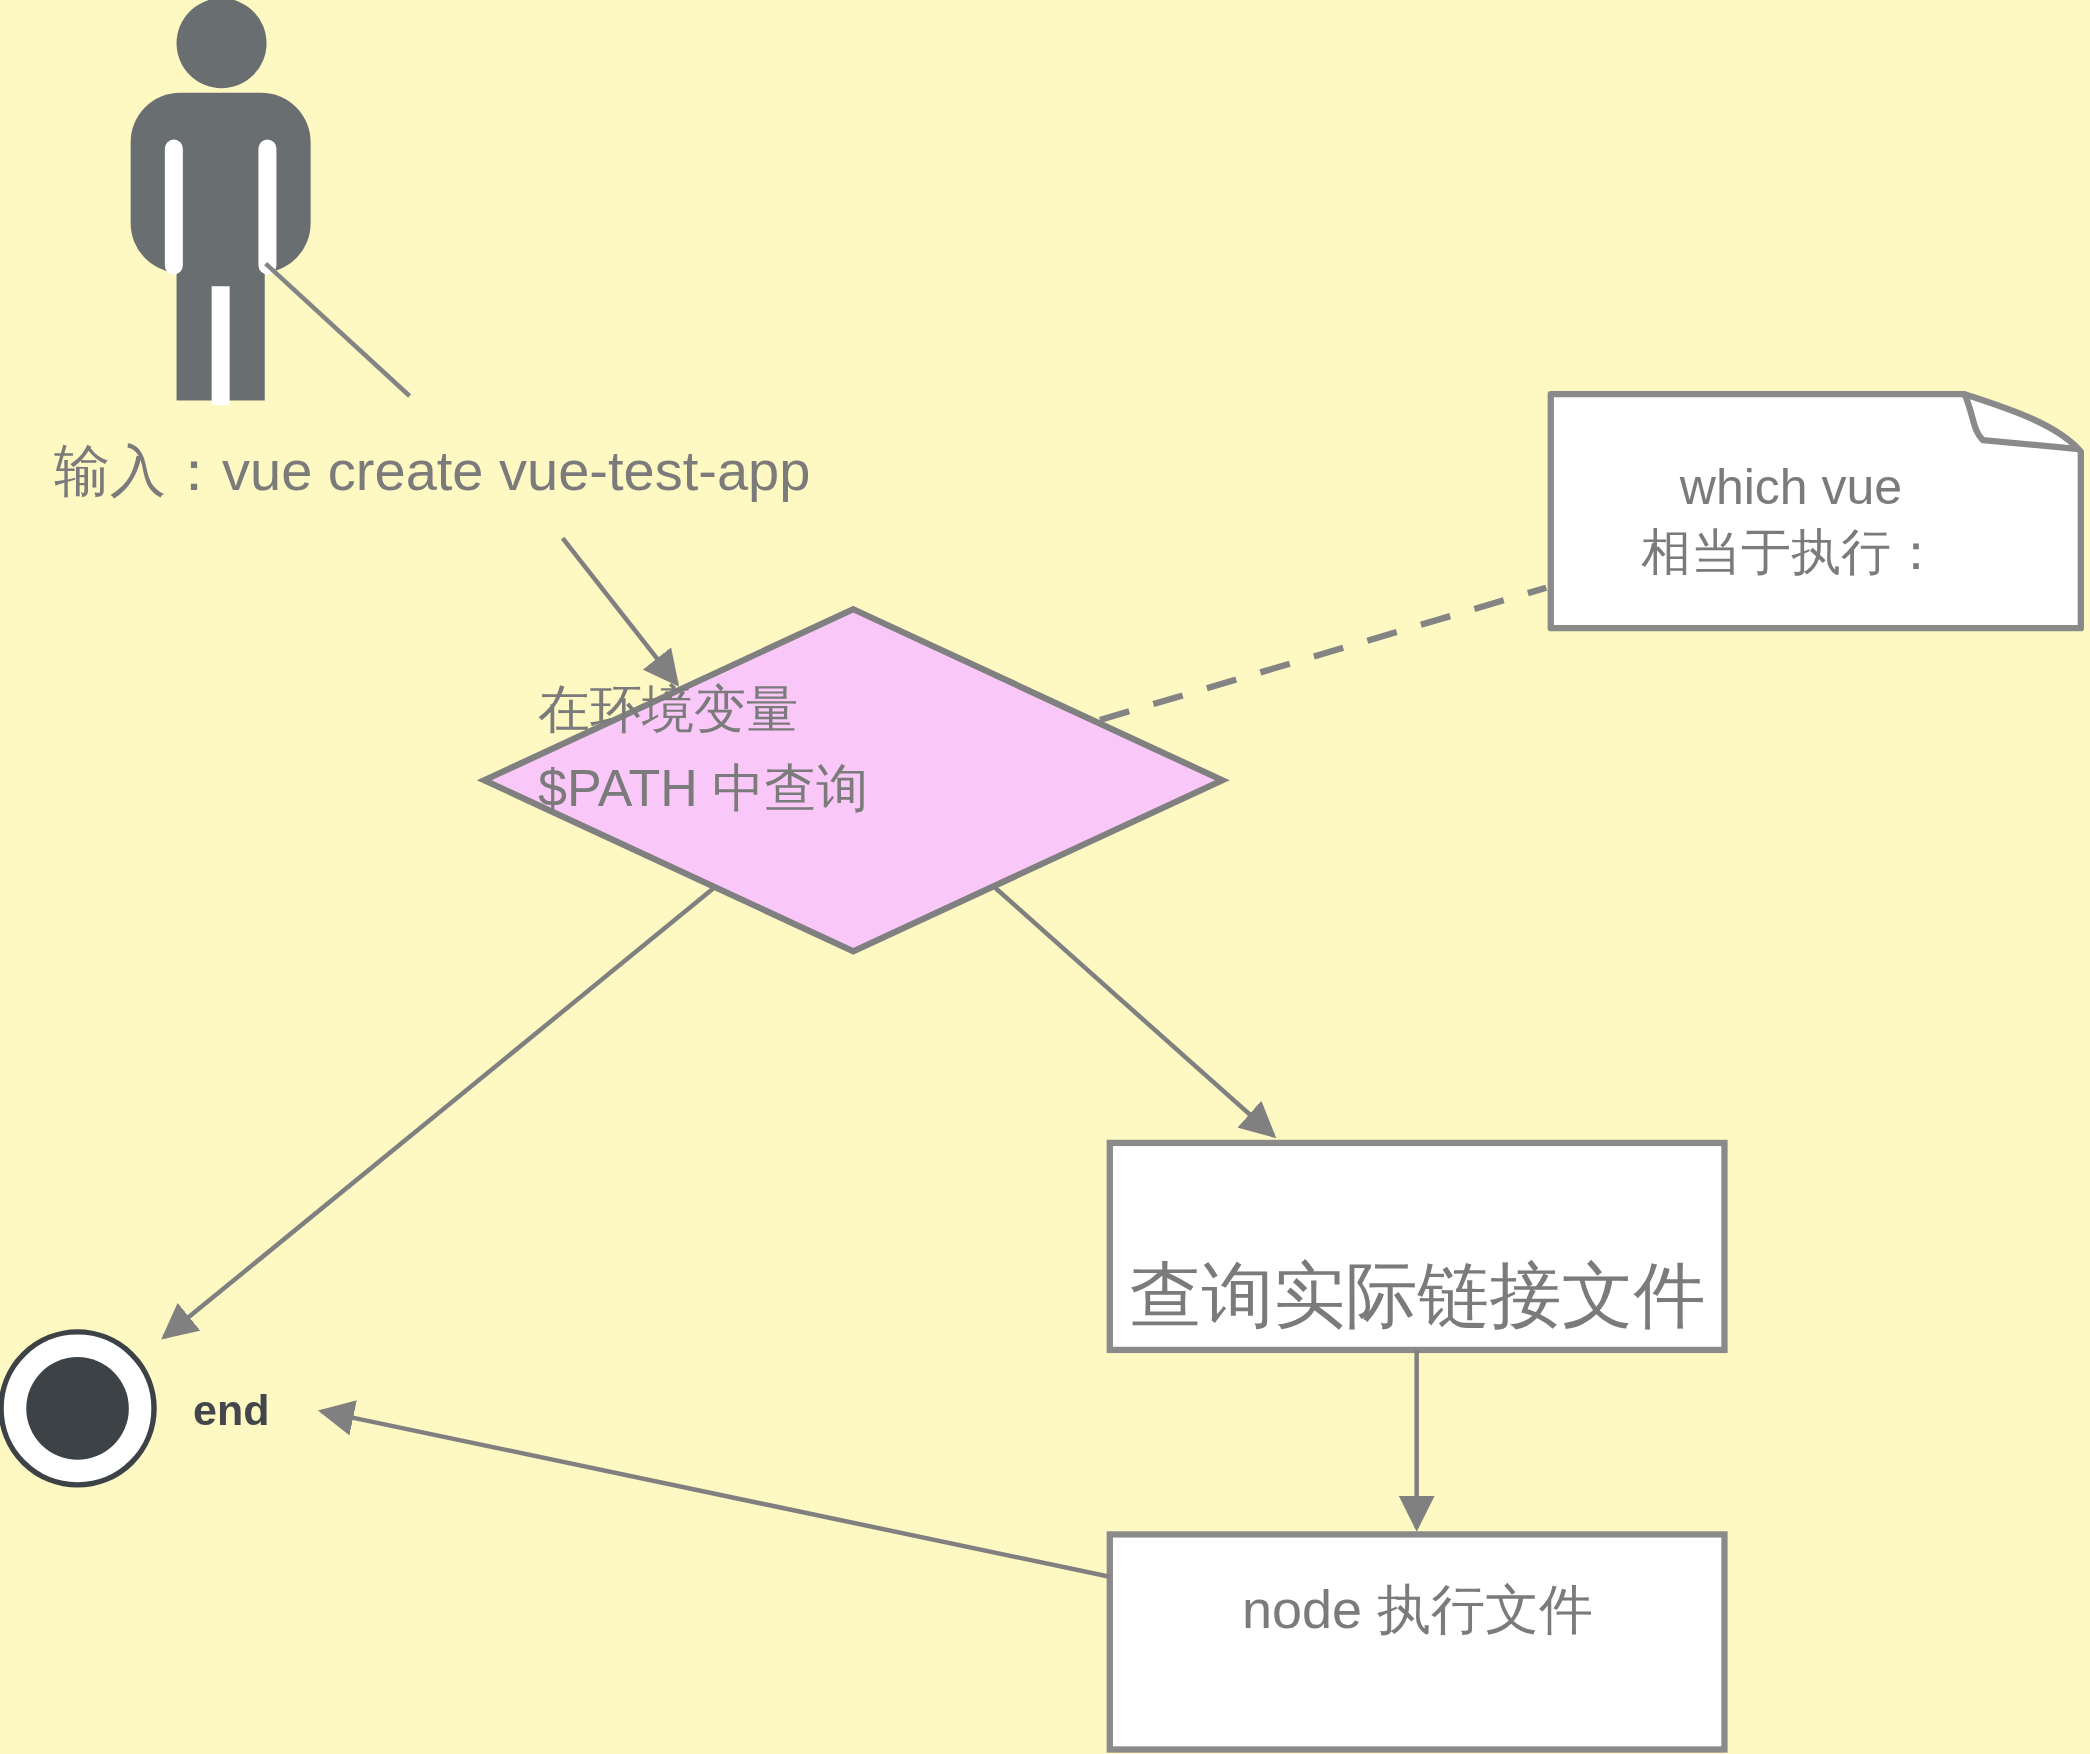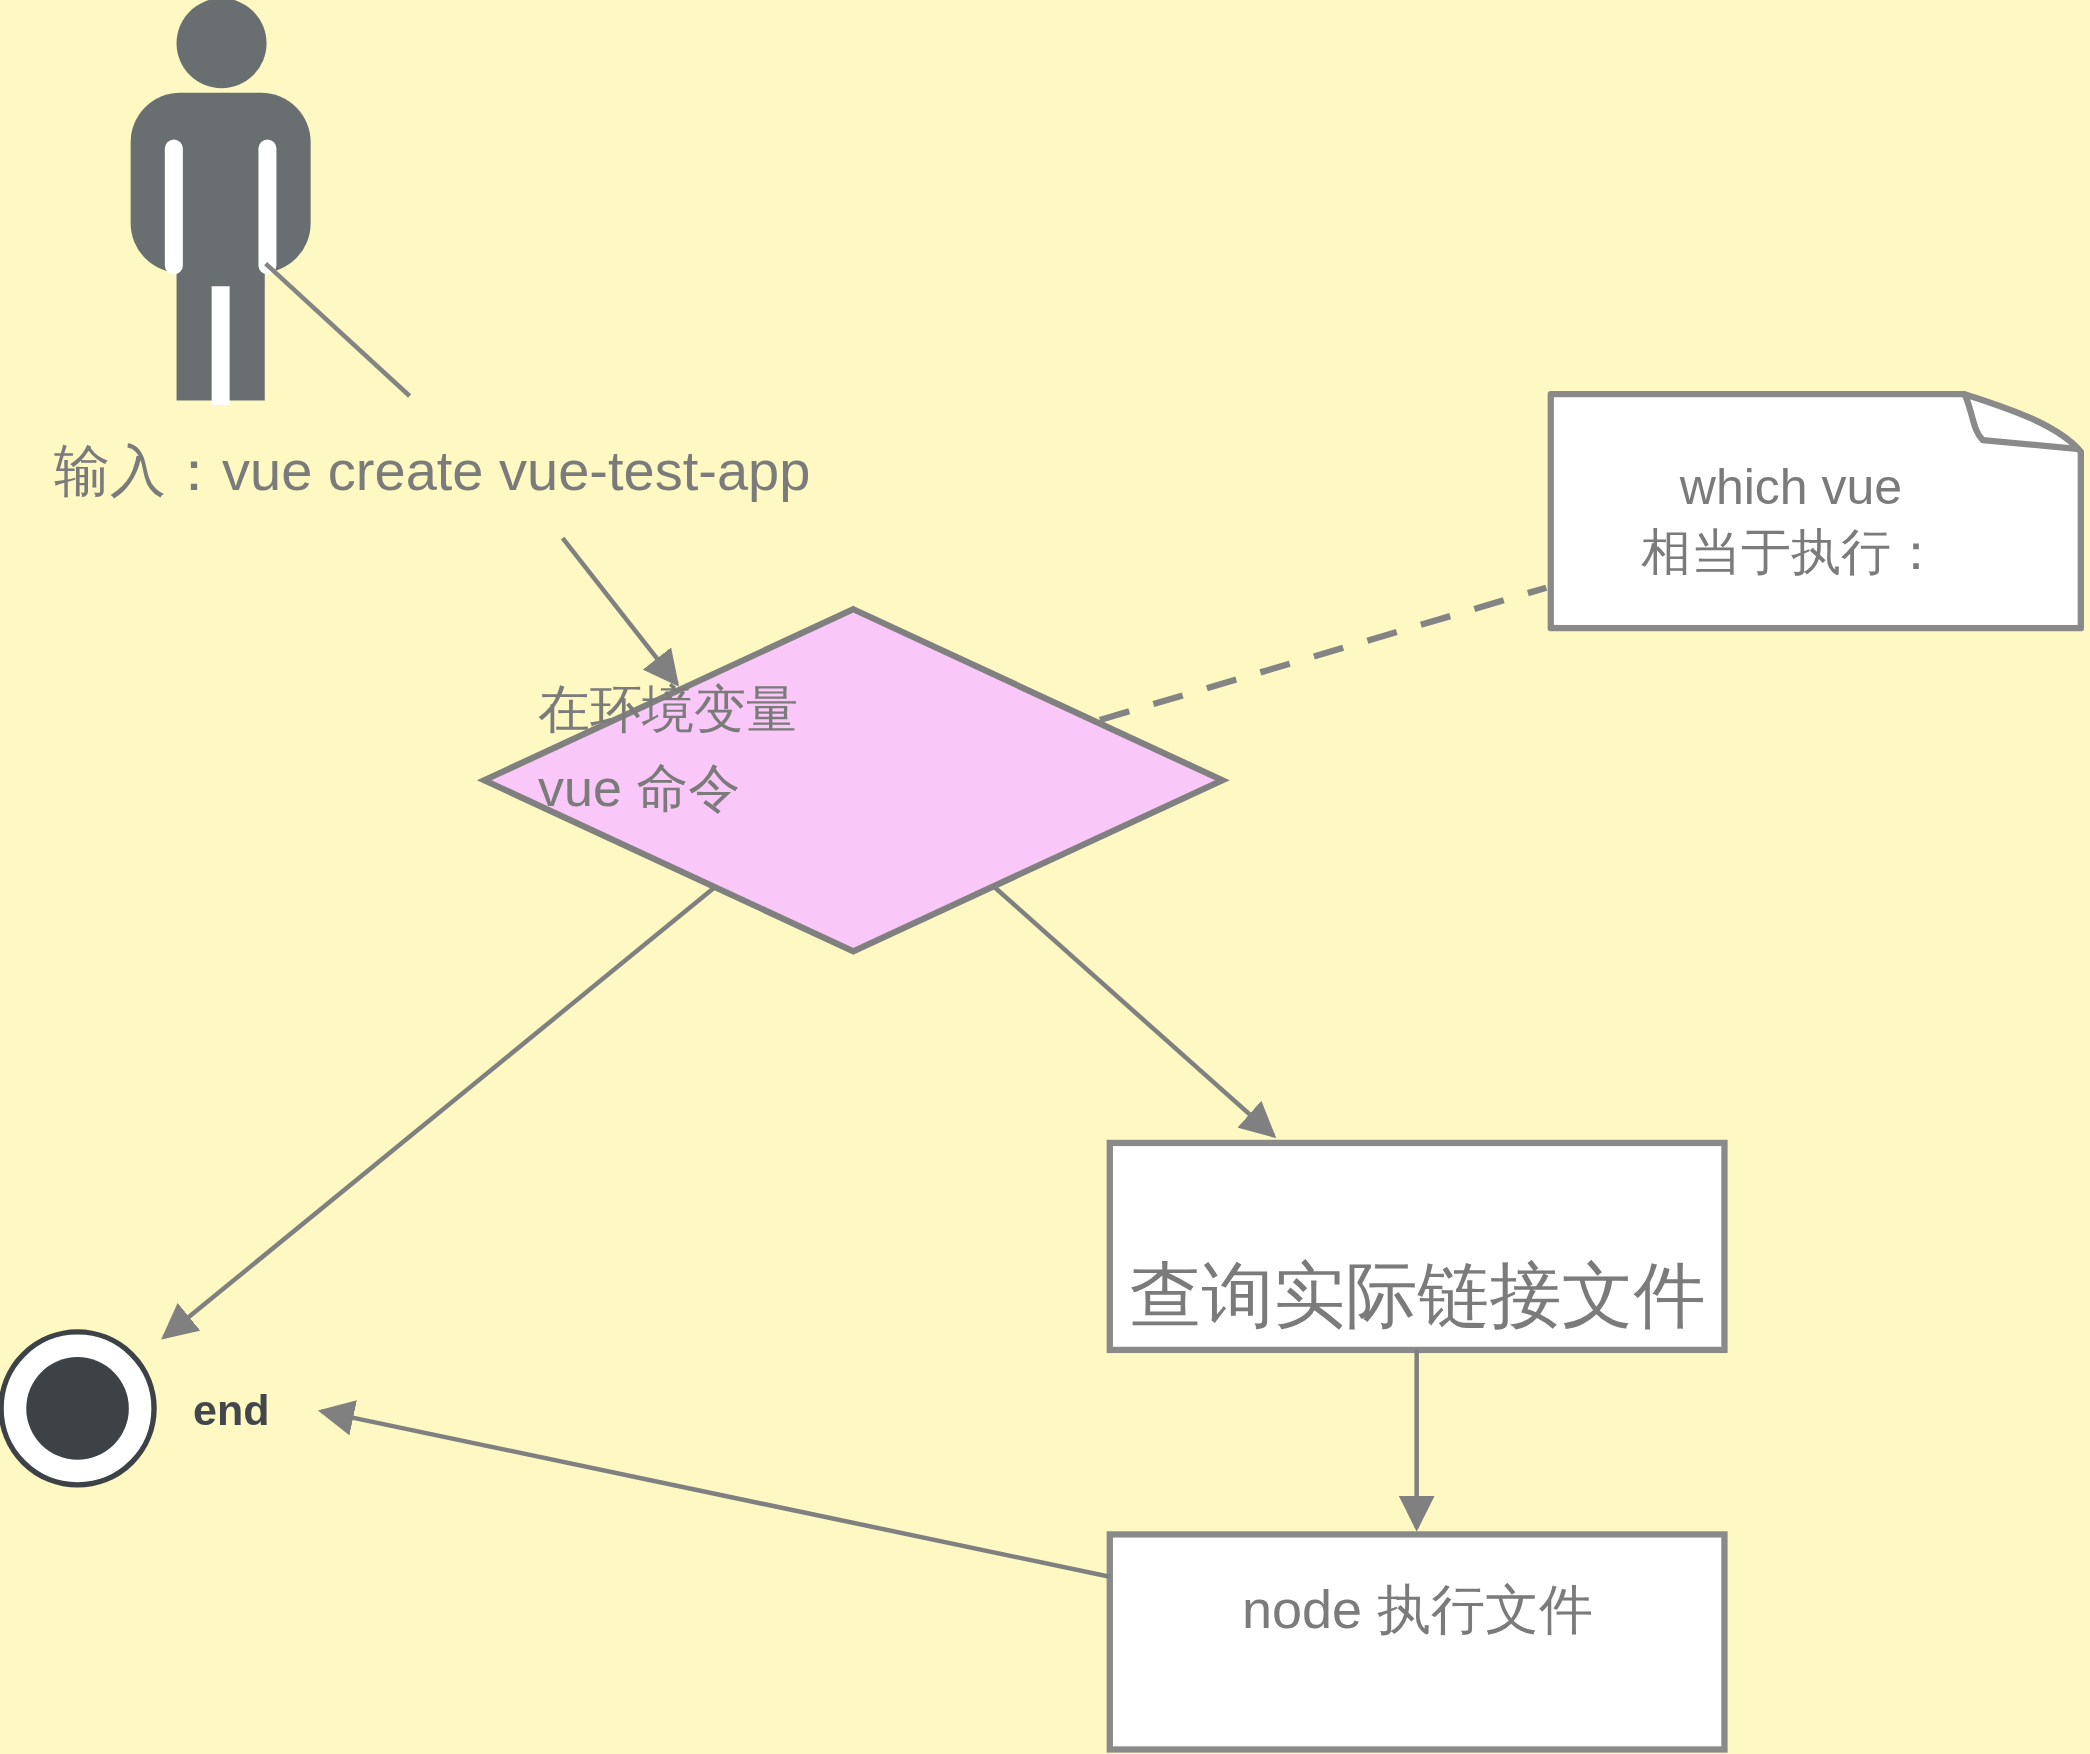--- a/index.html
+++ b/index.html
@@ -97,21 +97,21 @@
     <g>
       <circle cx="86" cy="1565" r="85" fill="#ffffff" stroke="#3d4247" stroke-width="6"></circle>
       <circle cx="86" cy="1565" r="57" fill="#3d4247"></circle>
     </g>
   </svg>
 
   <div class="label input-label">输入：vue create vue-test-app</div>
 
   <div class="label decision-text">
     <div>在环境变量</div>
-    <div>vue 命令</div>
+    <div>$PATH 中查询</div>
   </div>
 
   <div class="label note-text">
     <div>which vue</div>
     <div>相当于执行：</div>
   </div>
 
   <div class="label process1-label">查询实际链接文件</div>
 
   <div class="label process2-text">

